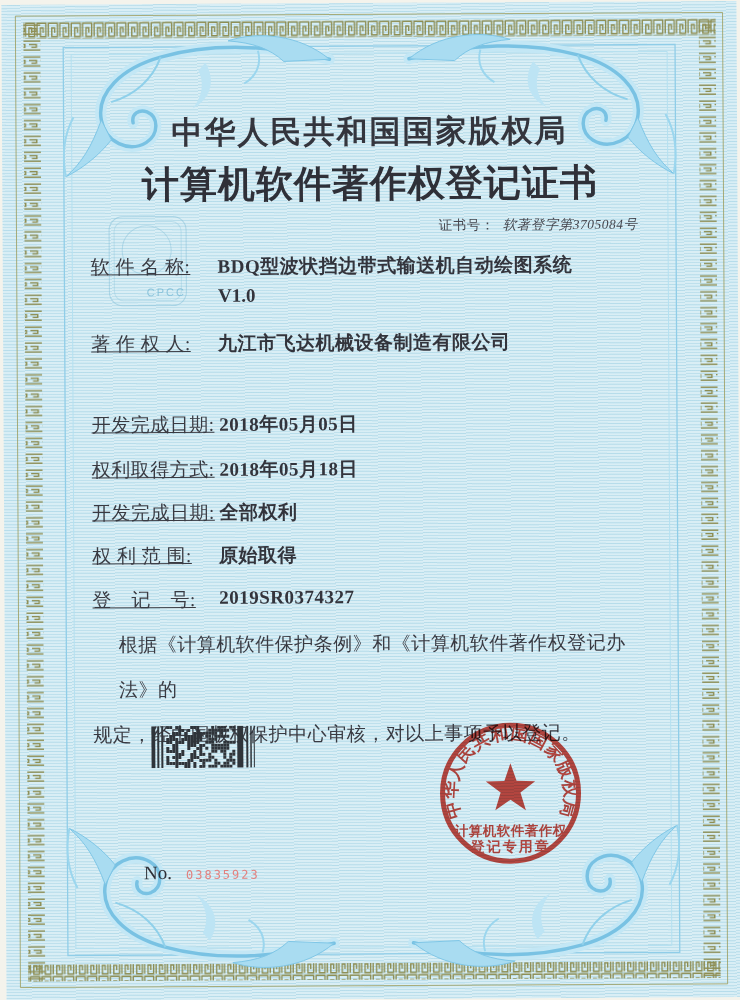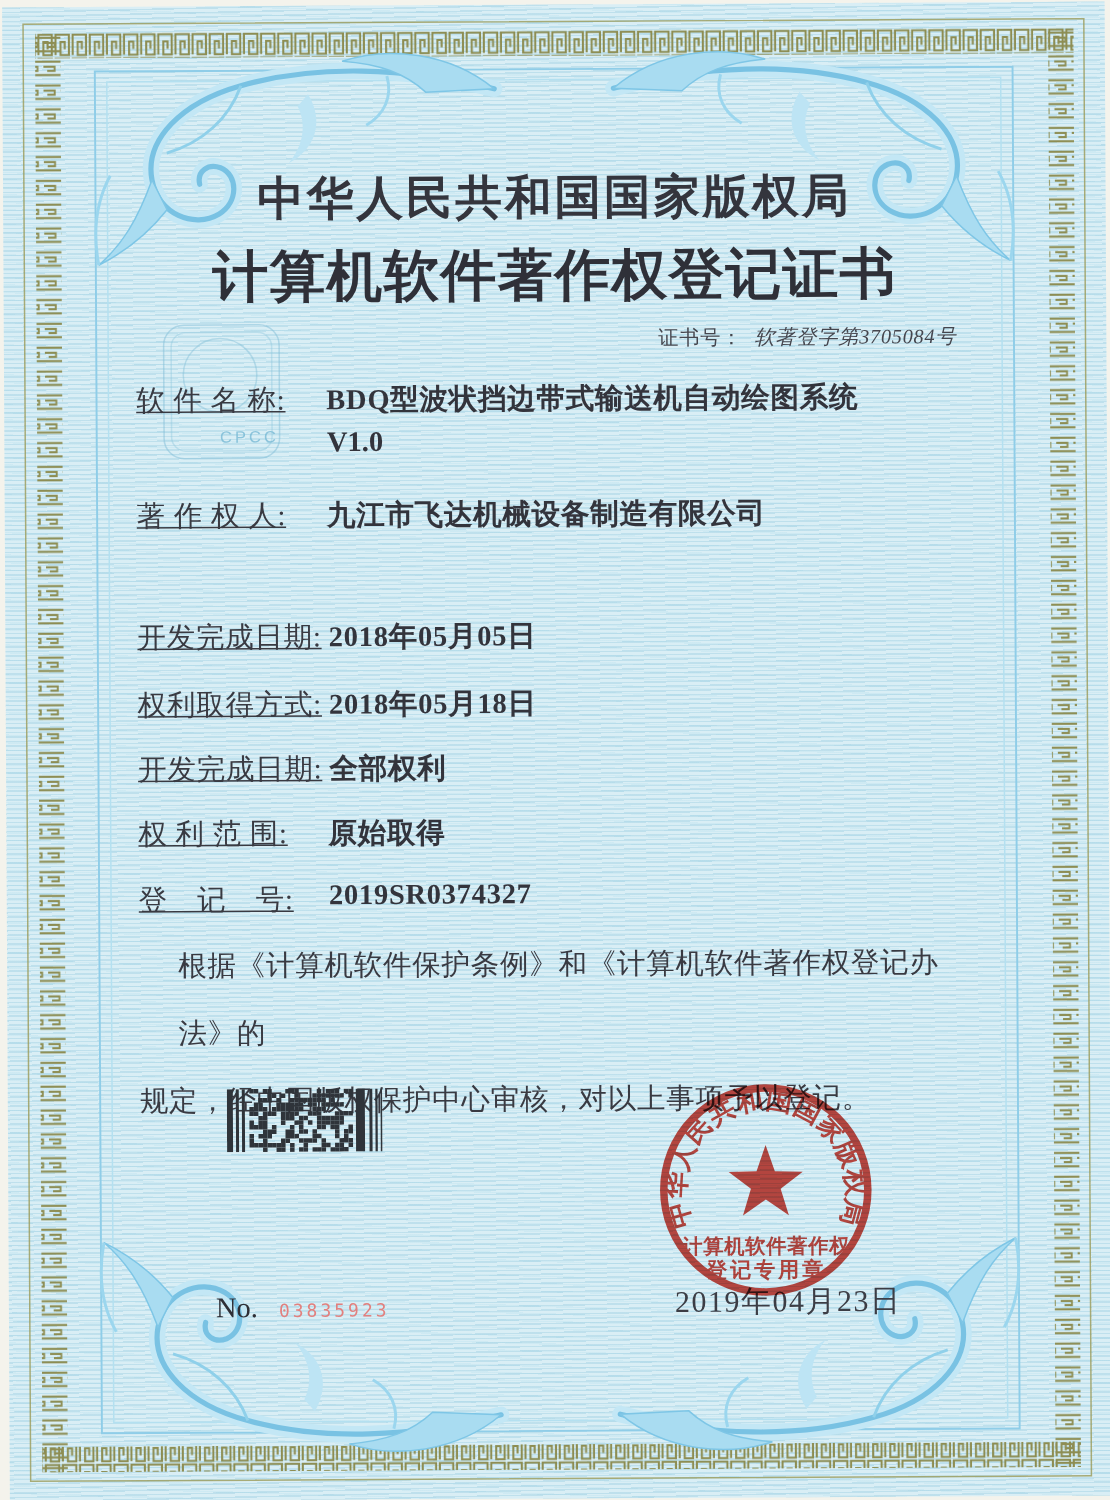--- a/index.html
+++ b/index.html
@@ -337,21 +337,20 @@
       <rect x="81" y="24" width="3" height="3" fill="#2f343a"></rect>
       <rect x="81" y="27" width="3" height="3" fill="#2f343a"></rect>
       <rect x="81" y="33" width="3" height="3" fill="#2f343a"></rect>
       <rect x="81" y="36" width="3" height="3" fill="#2f343a"></rect>
       <rect x="86" y="0" width="6" height="42" fill="#2f343a"></rect>
       <rect x="95" y="0" width="2" height="42" fill="#2f343a"></rect>
       <rect x="99" y="0" width="1.5" height="42" fill="#2f343a"></rect>
       <rect x="102.5" y="0" width="1" height="42" fill="#2f343a"></rect>
     </svg>
 
-  <div class="issue-date">2019年04月23日</div>
 
   <svg class="seal" width="170" height="170" viewBox="0 0 170 170" xmlns="http://www.w3.org/2000/svg">
     <defs>
       <path id="sealArc" d="M36.1,107.8 A54,54 0 1 1 133.9,107.8" fill="none"></path>
     </defs>
     <circle cx="85" cy="85" r="68" fill="none" stroke="#cf3a30" stroke-width="5"></circle>
     <polygon points="85,55 91.1,72.6 109.7,73 94.9,84.2 100.3,102 85,91.4 69.7,102 75.1,84.2 60.3,73 78.9,72.6" fill="#cf3a30"></polygon>
     <text font-size="17.5" letter-spacing="0.5">
       <textPath href="#sealArc">中华人民共和国国家版权局</textPath>
     </text>

